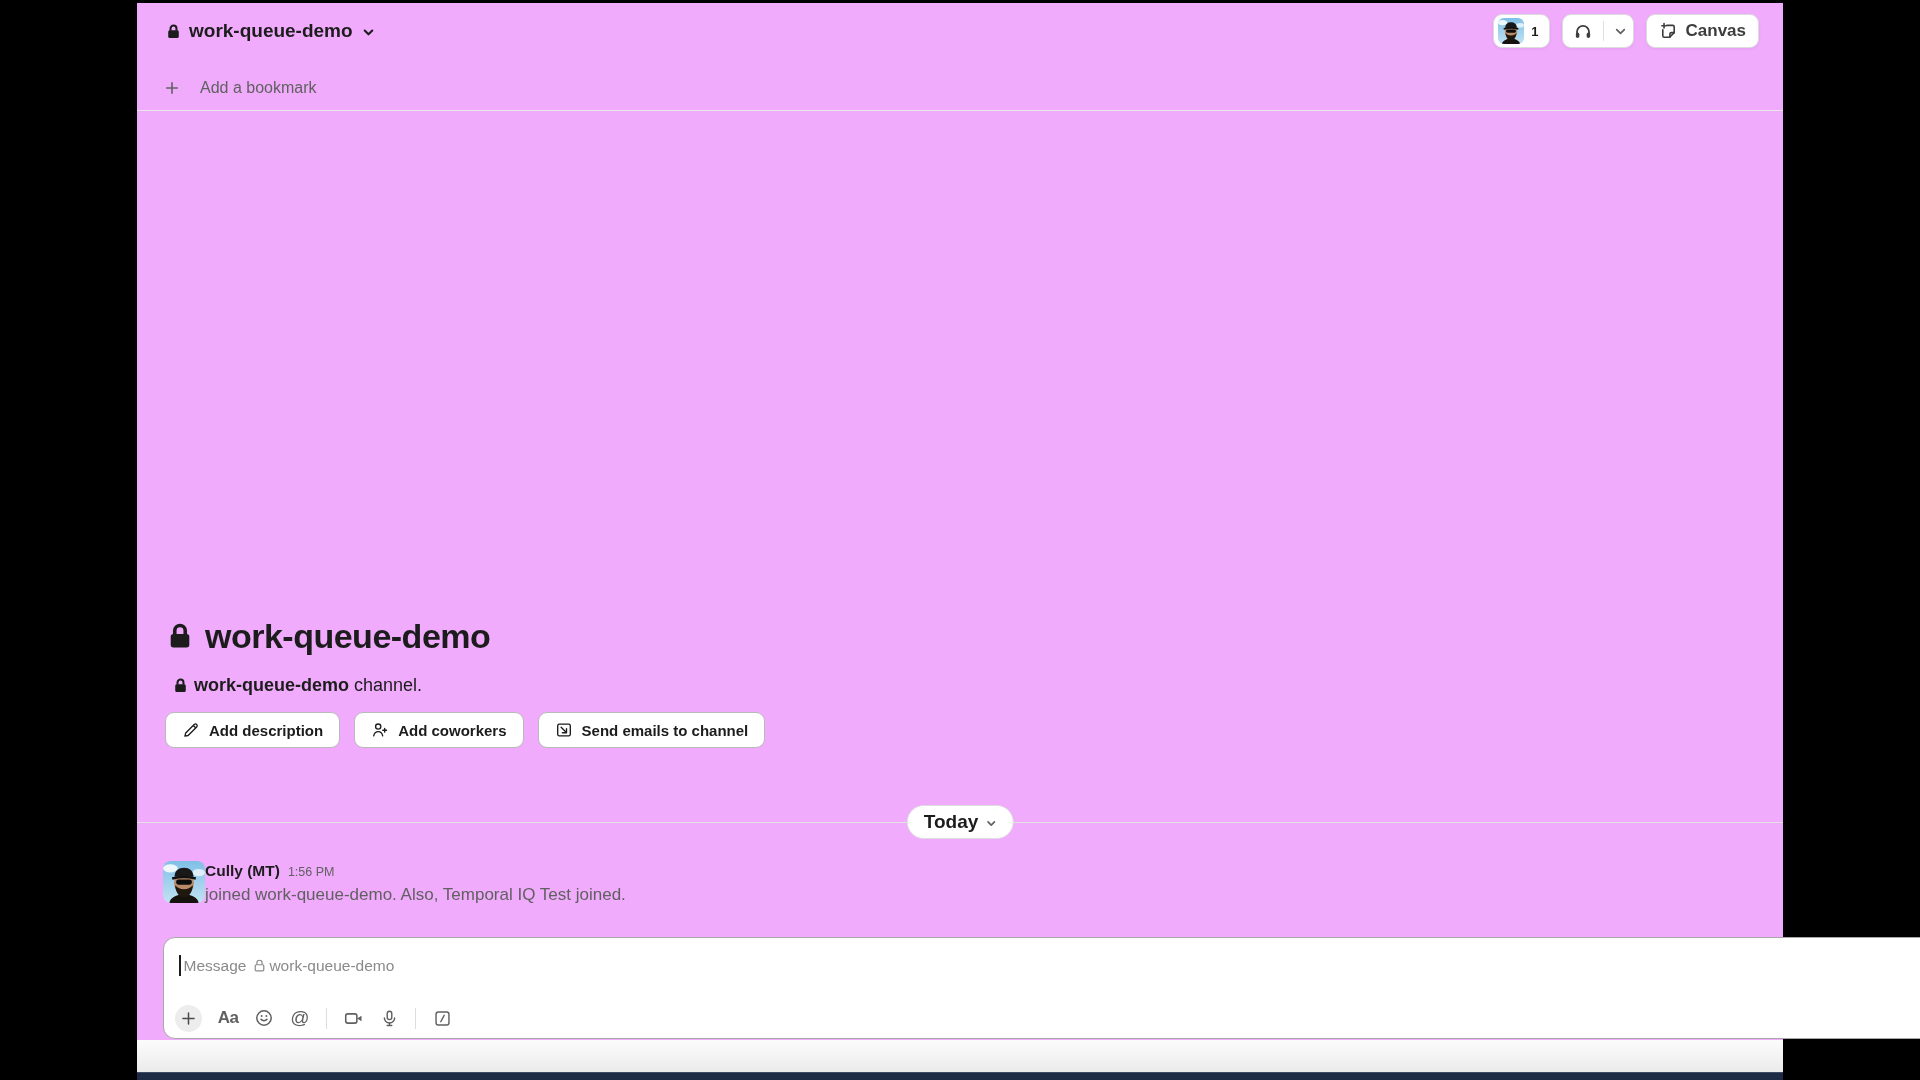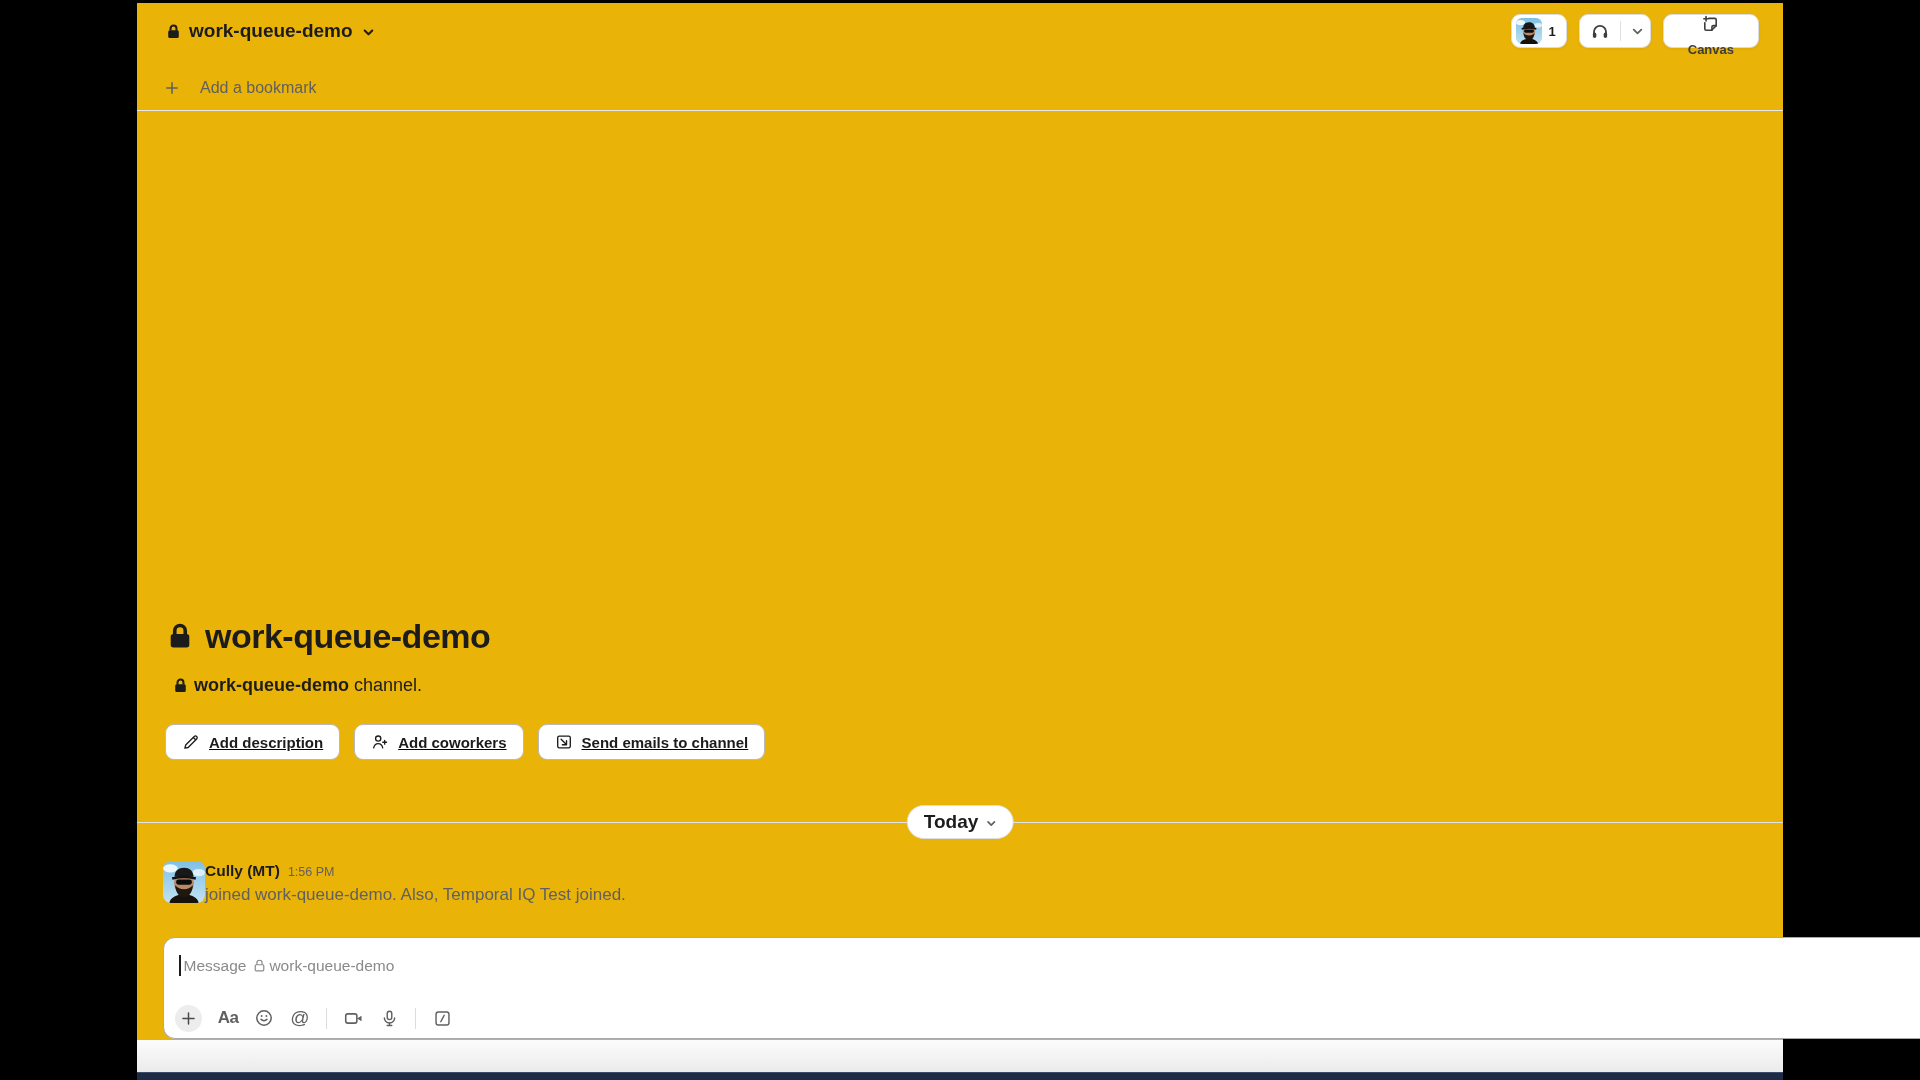--- a/index.html
+++ b/index.html
@@ -1,49 +1,49 @@
 <!DOCTYPE html>
 <html><head>
 <meta charset="utf-8">
 <style>
   * { margin:0; padding:0; box-sizing:border-box; }
   html,body { width:1920px; height:1080px; overflow:hidden; background:#000;
               font-family:"Liberation Sans", sans-serif; }
-  .panel { position:absolute; left:137px; top:3px; width:1646px; height:1077px; background:#eab308; }
+  .panel { position:absolute; left:137px; top:3px; width:1646px; height:1077px; background:#f0abfc; }
 
   
   .channel-header { position:absolute; top:0; left:0; right:0; height:56px;
                     display:flex; align-items:center; justify-content:space-between;
                     padding:0 24px 0 28px; }
   .channel-title { display:flex; align-items:center; gap:7px; font-size:19px; font-weight:800;
                    color:#1d1c1d; cursor:pointer; }
   .channel-title .chev { color:#1d1c1d; margin-left:2px; margin-top:3px; }
   .header-actions { display:flex; align-items:center; gap:12px; }
   .pill { display:flex; align-items:center; height:34px; border:1px solid #dcdcdc; border-radius:9px;
           background:#fff; box-shadow:0 1px 3px rgba(0,0,0,.06); color:#1d1c1d; cursor:pointer; }
   .pill-members { padding:3px 10px 3px 4px; gap:7px; font-size:13px; font-weight:700; }
   .avatar-sm { width:26px; height:26px; border-radius:6px; overflow:hidden; display:block; }
   .pill-huddle { padding:0 6px 0 10px; gap:6px; color:#3d3d3d; }
   .pill-huddle .vdiv { width:1px; height:20px; background:#e0e0e0; margin:0 4px; }
-  .pill-canvas { padding:0 24px; gap:8px; font-size:13px; font-weight:700; color:#3d3d3d;flex-direction:column; }
+  .pill-canvas { padding:0 12px; gap:8px; font-size:17px; font-weight:700; color:#3d3d3d; }
 
   .bookmark-row { position:absolute; top:76px; left:28px; display:flex; align-items:center; gap:21px;
                   color:#616061; font-size:16px; cursor:pointer; }
   .header-divider { position:absolute; top:107px; left:0; right:0; border-top:1px solid #e8e8e8; }
 
   
   .intro { position:absolute; left:28px; top:612px; }
   .intro h1 { display:flex; align-items:center; gap:10px; font-size:34px; font-weight:900;
               color:#1d1c1d; line-height:42px; letter-spacing:-.5px; }
   .intro-desc { margin-top:16px; font-size:18px; color:#1d1c1d; line-height:25px;
                 display:flex; align-items:center; }
   .intro-desc .lock-inline { margin:0 5px 0 7px; }
   .intro-desc b { font-weight:800; }
   .intro-desc .suffix { margin-left:5px;text-align:center; }
-  .intro-buttons { margin-top:26px; display:flex; gap:14px;text-decoration:underline; }
+  .intro-buttons { margin-top:14px; display:flex; gap:14px; }
   .intro-btn { display:flex; align-items:center; gap:9px; height:36px; padding:0 16px;
                border:1px solid #b9b9b9; border-radius:9px; background:#fff; font-size:15px;
                font-weight:700; color:#1d1c1d; cursor:pointer;
                font-family:"Liberation Sans", sans-serif; }
   .intro-btn svg { color:#1d1c1d; }
 
   
   .date-divider-line { position:absolute; top:819px; left:0; right:0; border-top:1px solid #e2e2e2; }
   .date-pill { position:absolute; top:819px; left:50%; transform:translate(-50%,-50%);
                display:flex; align-items:center; gap:7px; height:34px; padding:0 16px;

